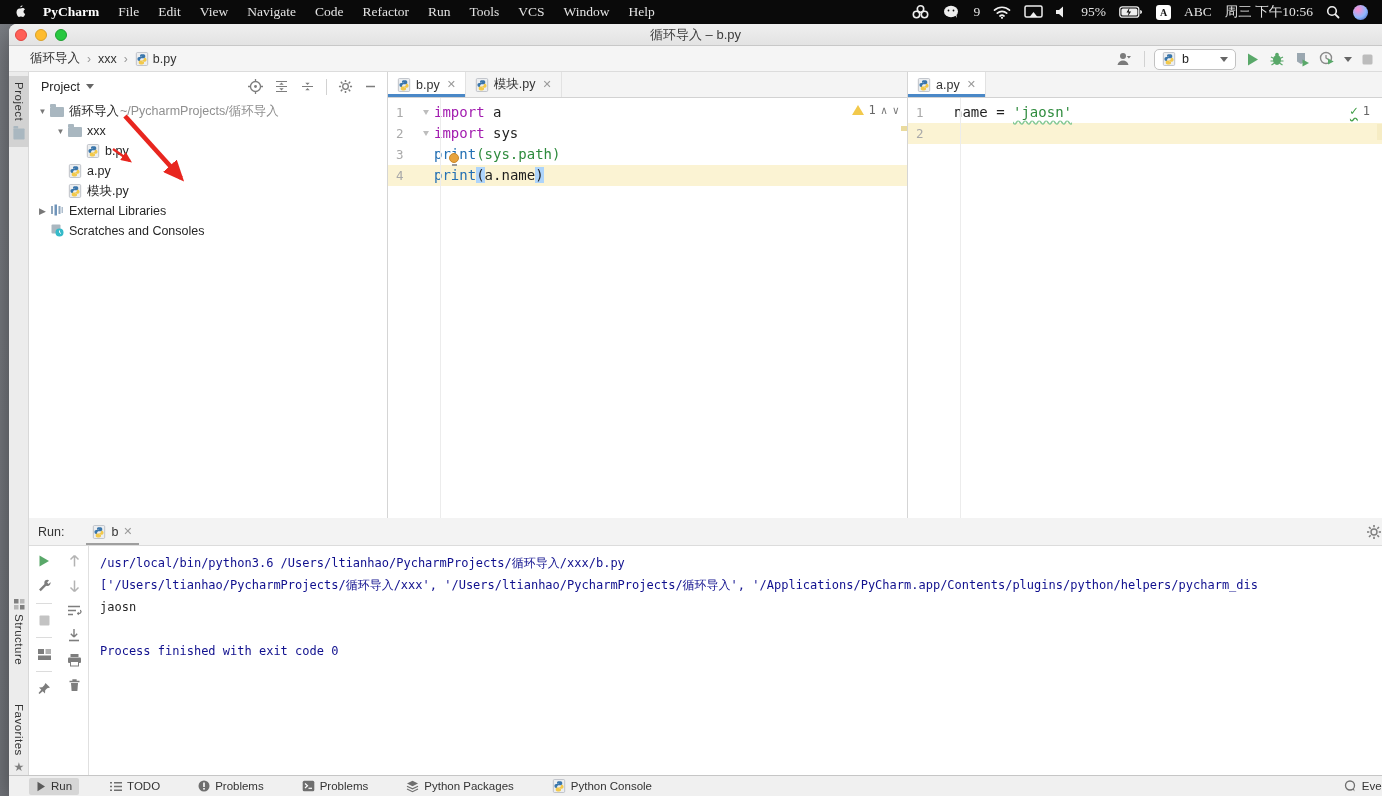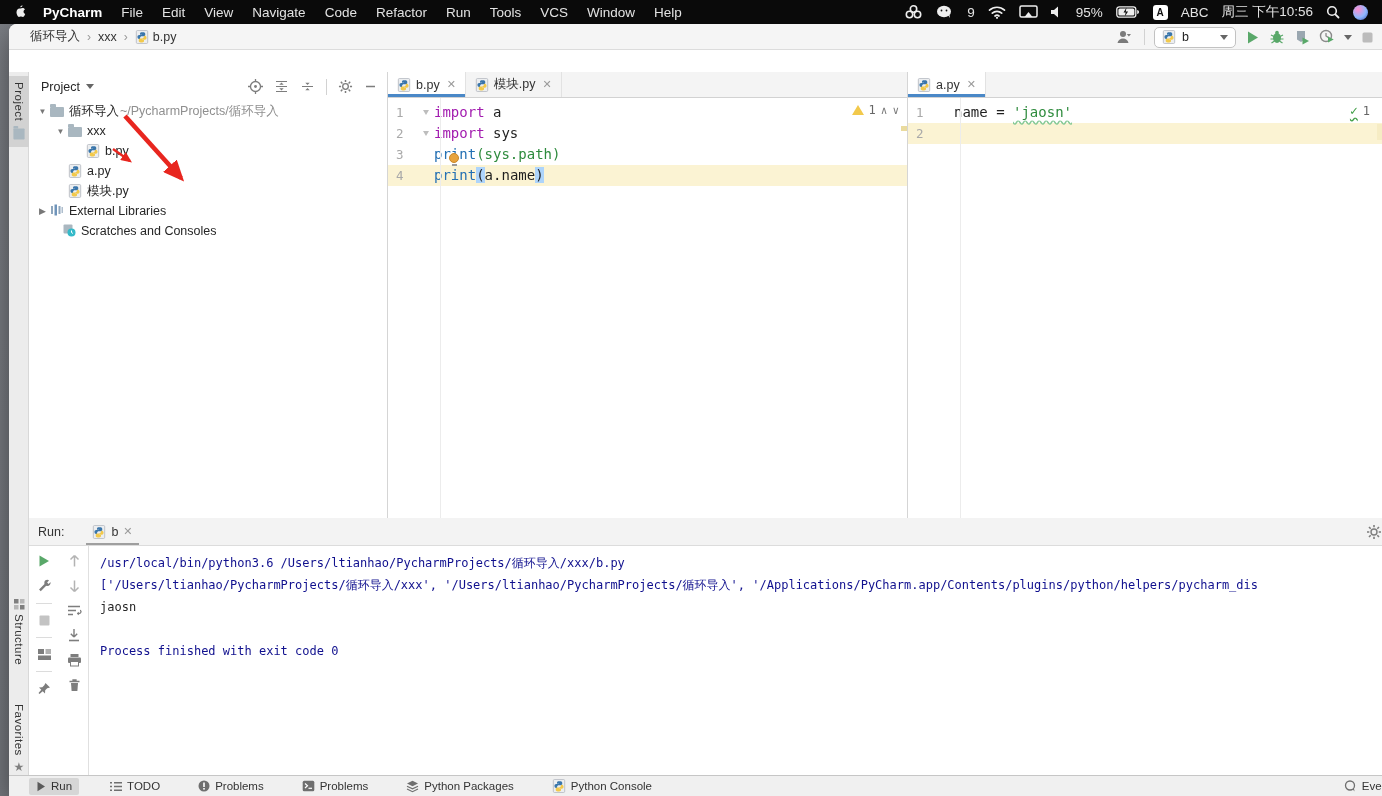--- a/index.html
+++ b/index.html
@@ -1,20 +1,20 @@
 <!DOCTYPE html>
 <html><head>
 <meta charset="utf-8">
 <style>
   * { margin:0; padding:0; box-sizing:border-box; }
   body { background:#444; font-family:"Liberation Sans","DejaVu Sans",sans-serif; }
   .screen { position:relative; width:1382px; height:796px; background:linear-gradient(120deg,#7c7f85,#5f6268); overflow:hidden; }
 
   
-  .menubar { position:absolute; left:0; top:0; right:0; height:24px; background:#0a0a0a; display:flex; align-items:center; padding:0 14px; color:#e3e3e3; font-size:13.5px; z-index:50; }
+  .menubar { position:absolute; left:0; top:0; right:0; height:24px; background:#0a0a0a; display:flex; align-items:center; padding:0 14px; color:#e3e3e3; font-size:13.5px; z-index:50;font-family:Liberation Serif, serif; }
   .mb-app { font-weight:bold; color:#fff; margin-left:16px; }
   .mb-items { display:flex; gap:19px; margin-left:19px; }
   .mb-items span { cursor:default; }
   .mb-status { margin-left:auto; display:flex; align-items:center; gap:13px; }
   .mb-status svg { display:block; }
   .abox { width:15px; height:15px; background:#fff; border-radius:3px; color:#111; font-size:10px; font-weight:bold; display:flex; align-items:center; justify-content:center; }
   .siri { width:15px; height:15px; border-radius:50%; background:radial-gradient(circle at 35% 30%, #ff8fd0, #8fb8ff 55%, #3f51b5); }
 
   
   .window { position:absolute; left:9px; top:24px; width:1373px; height:772px; background:#fff; border-top-left-radius:8px; overflow:hidden; box-shadow:0 8px 30px rgba(0,0,0,.45); }
@@ -175,20 +175,26 @@
       <svg width="14" height="14" viewBox="0 0 14 14">
           <circle cx="6" cy="6" r="4.3" fill="none" stroke="#eee" stroke-width="1.6"></circle>
           <path d="M9.3 9.3l3.2 3.2" stroke="#eee" stroke-width="1.8" stroke-linecap="round"></path>
         </svg>
       <span class="siri"></span>
     </div>
   </div>
 
   <div class="window">
 
+    <div class="titlebar">
+      <span class="tl r"></span>
+      <span class="tl y"></span>
+      <span class="tl g"></span>
+      <div class="title-text">循环导入 – b.py</div>
+    </div>
 
     <div class="toolbar2">
       <span class="bc-item">循环导入</span>
       <span class="bc-sep">›</span>
       <span class="bc-item">xxx</span>
       <span class="bc-sep">›</span>
       <span class="bc-item">
           <span class="py-ico-slot" style="display: inline-flex;">
   <svg width="14" height="14" viewBox="0 0 16 16">
     <rect x="1.5" y="0.5" width="13" height="15" rx="1.5" fill="#eceef0" stroke="#b8bcc2"></rect>
@@ -344,21 +350,21 @@
             <span class="">
   <svg width="14" height="14" viewBox="0 0 14 14">
     <rect x="1" y="3" width="2" height="8" fill="#8ea6bd"></rect>
                 <rect x="4.5" y="1.5" width="2.5" height="11" fill="#6f94ba"></rect>
                 <rect x="8.5" y="3" width="2" height="8" fill="#8ea6bd"></rect>
                 <rect x="11.5" y="4" width="1.5" height="6" fill="#aebecd"></rect>
   </svg>
 </span>
             <span class="t-label">External Libraries</span>
           </div>
-          <div class="tree-row" style="padding-left: 18px;">
+          <div class="tree-row" style="padding-left: 6px;">
             <span class="chev"></span>
             <span class="">
   <svg width="14" height="14" viewBox="0 0 14 14">
     <rect x="1.5" y="1.5" width="9" height="9" rx="1" fill="#aab7c0"></rect>
                 <circle cx="9.5" cy="9.5" r="4" fill="#35bac9"></circle>
                 <path d="M9.5 7.5v2l1.5 1" stroke="#fff" stroke-width="1" fill="none"></path>
   </svg>
 </span>
             <span class="t-label">Scratches and Consoles</span>
           </div>

